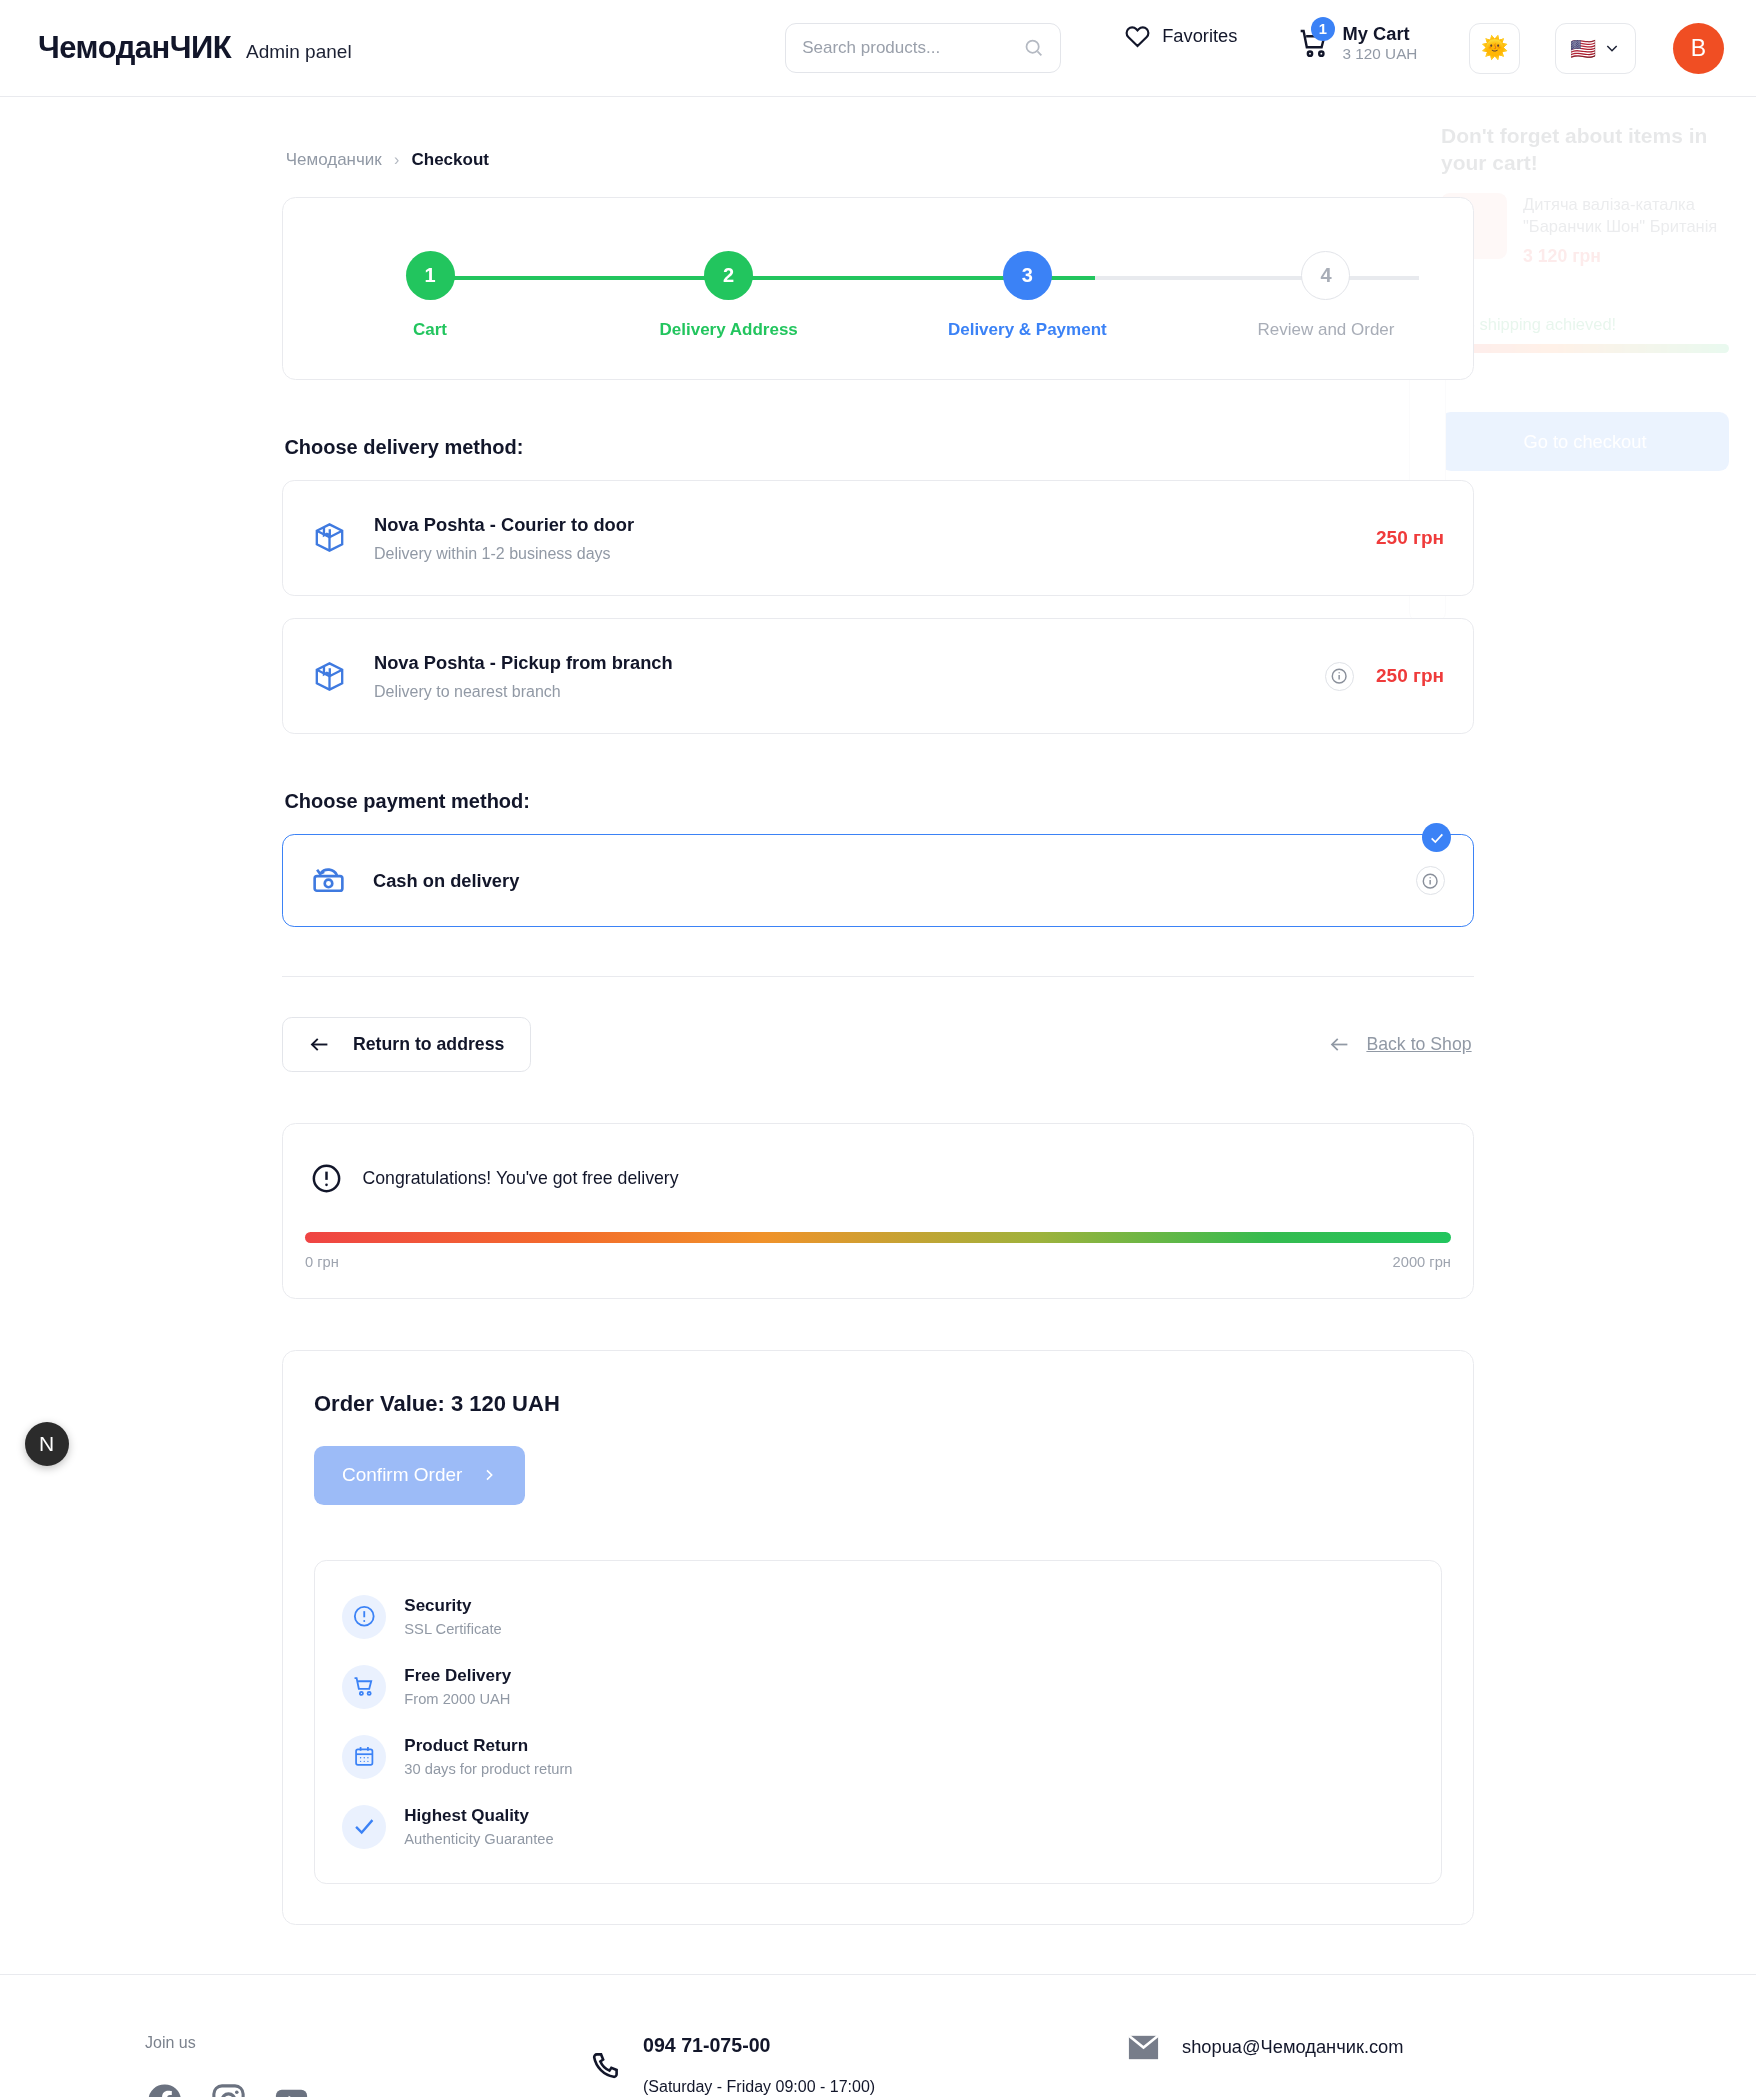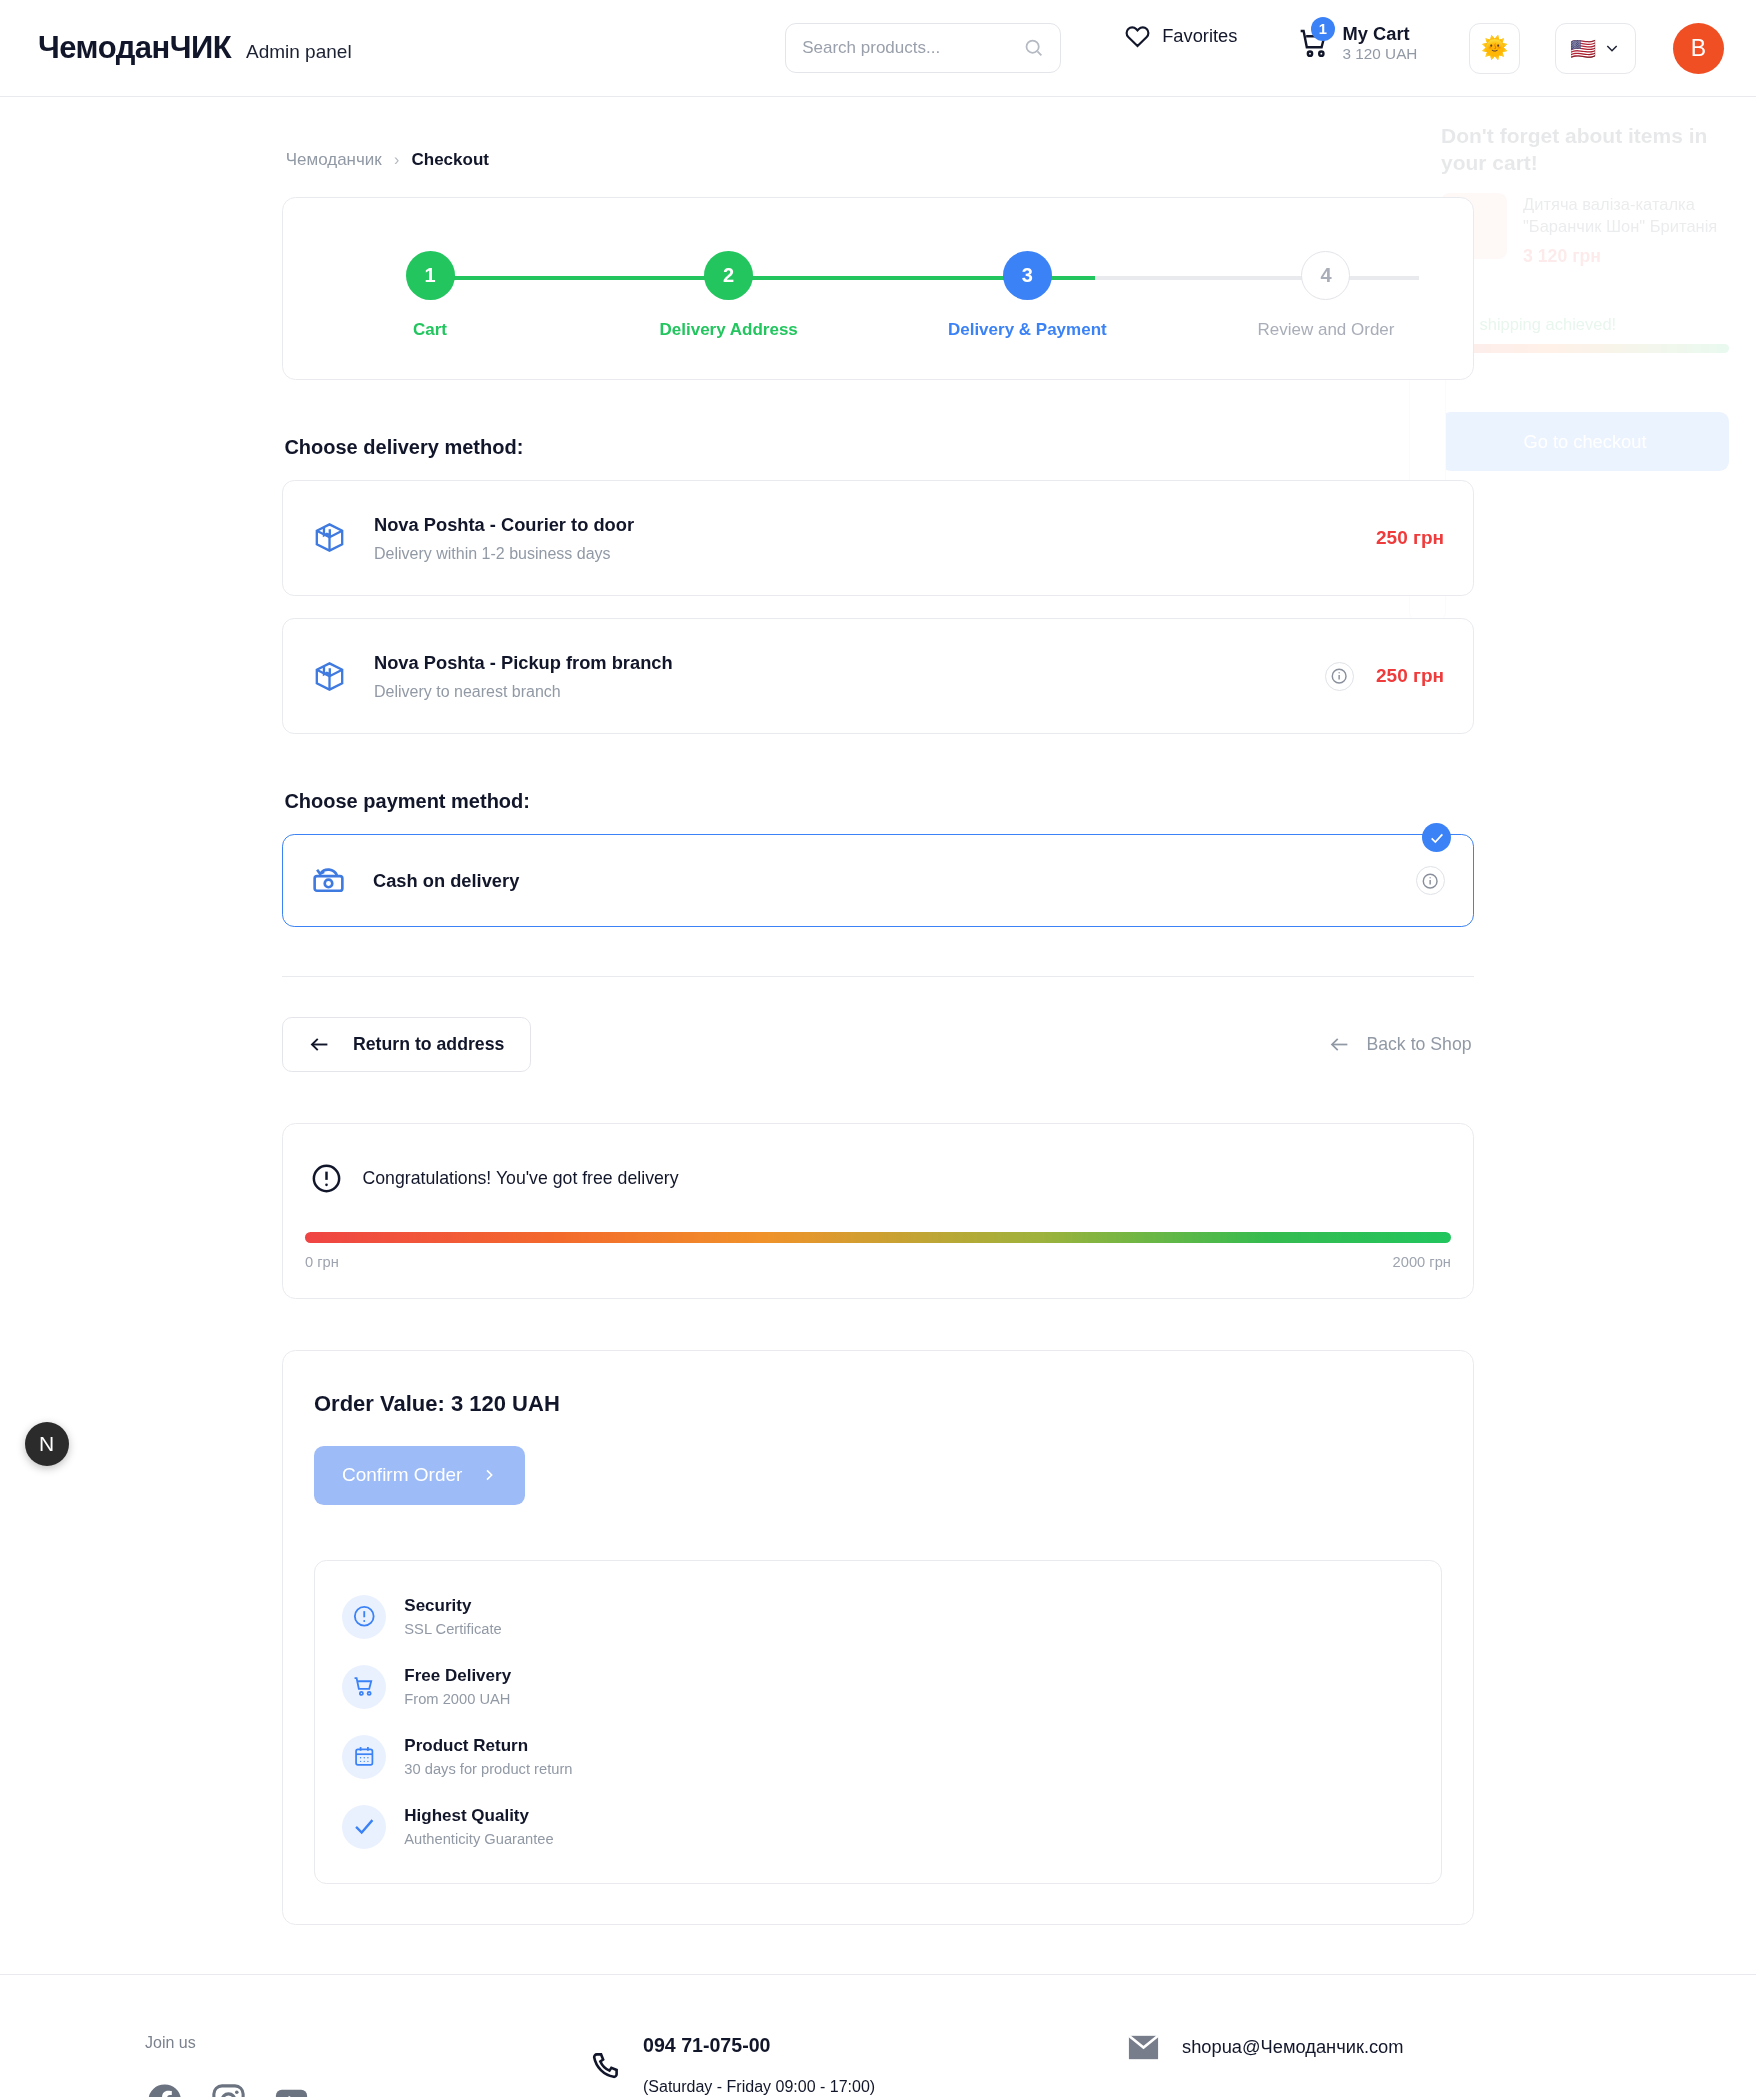--- a/index.html
+++ b/index.html
@@ -318,20 +318,21 @@
     color: #12162a;
     cursor: pointer;
   }
   .arrow-left { width: 21px; height: 21px; }
   .link-muted {
     display: inline-flex; align-items: center; gap: 16px;
     font-size: 17.7px;
     color: #9199a5;
     cursor: pointer;
     padding-right: 2.4px;
+    text-decoration: underline;
   }
 
   
   .free-card {
     margin-top: 51px;
     border: 0.6px solid #e9eaee;
     border-radius: 13.5px;
     background: #fff;
     padding: 38px 22px 28px;
   }

